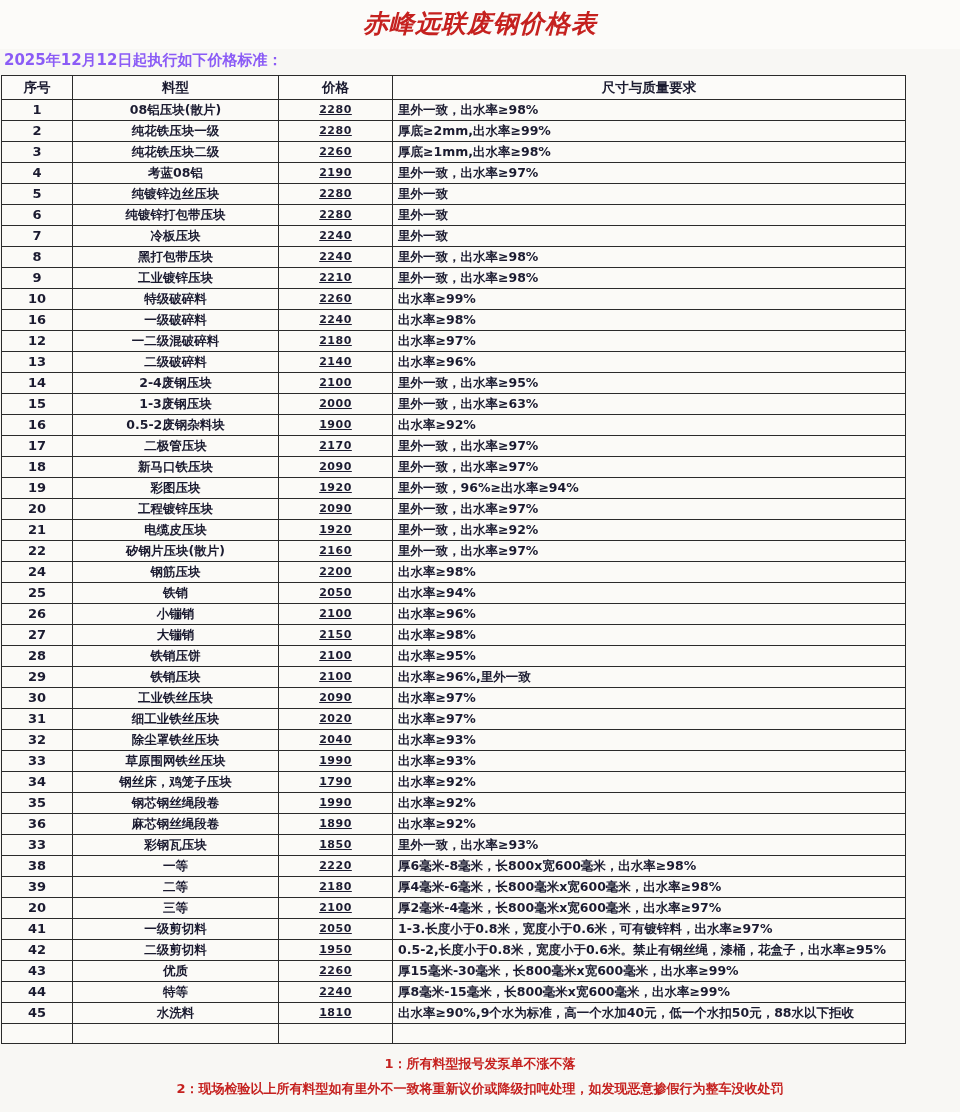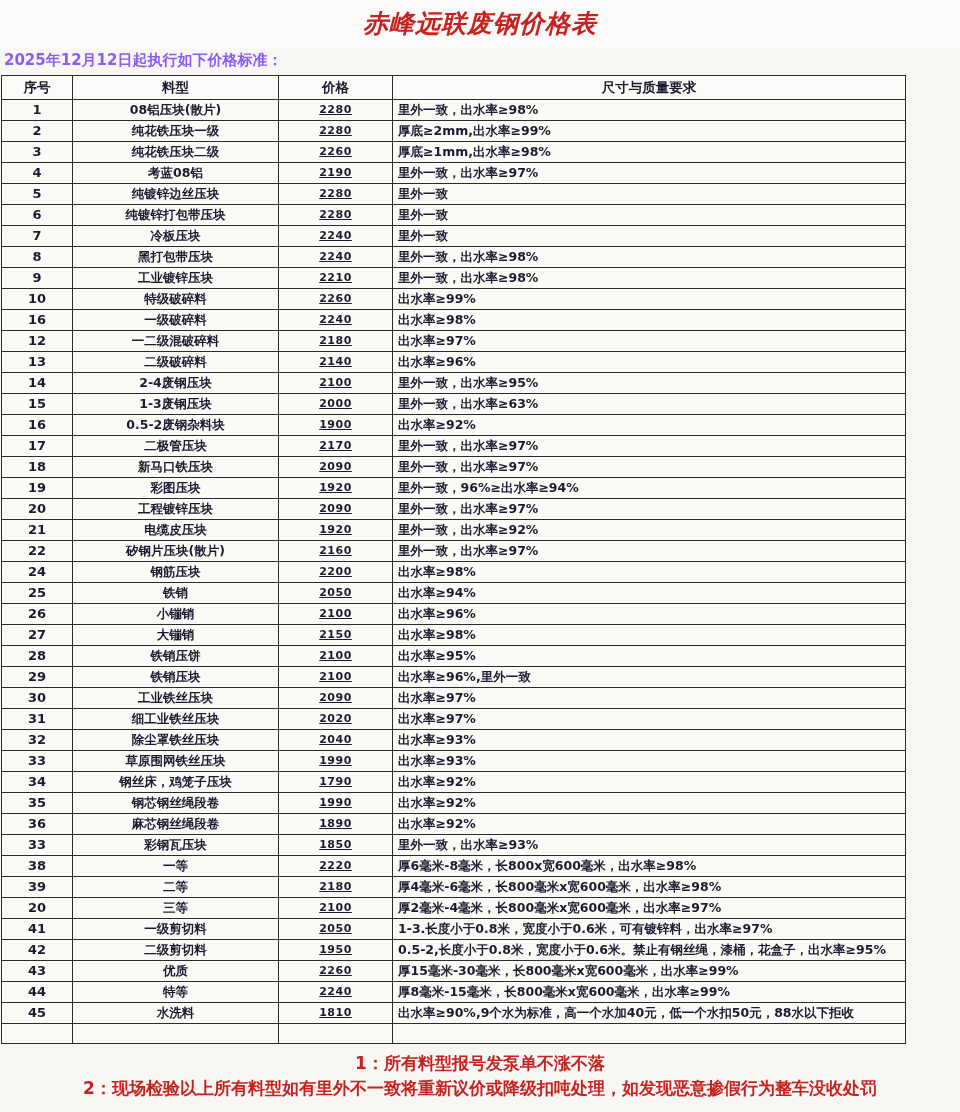--- a/index.html
+++ b/index.html
@@ -54,21 +54,21 @@
     line-height: 20px;
   }
   .price-table td.c-no   { font-size: 13px; }
   .price-table td.c-price{ font-size: 11px; letter-spacing: 0.5px; text-decoration: underline; }
   .price-table td.c-spec { text-align: left; padding-left: 5px; }
   .notes { margin-top: 7px; }
   .note {
     color: #c5211f;
     font-weight: bold;
     text-align: center;
-    font-size: 17px;
+    font-size: 13px;
     line-height: 25px;
   }
 </style>
 </head>
 <body>
 
 <div class="page">
 
   <div class="title">赤峰远联废钢价格表</div>
 

